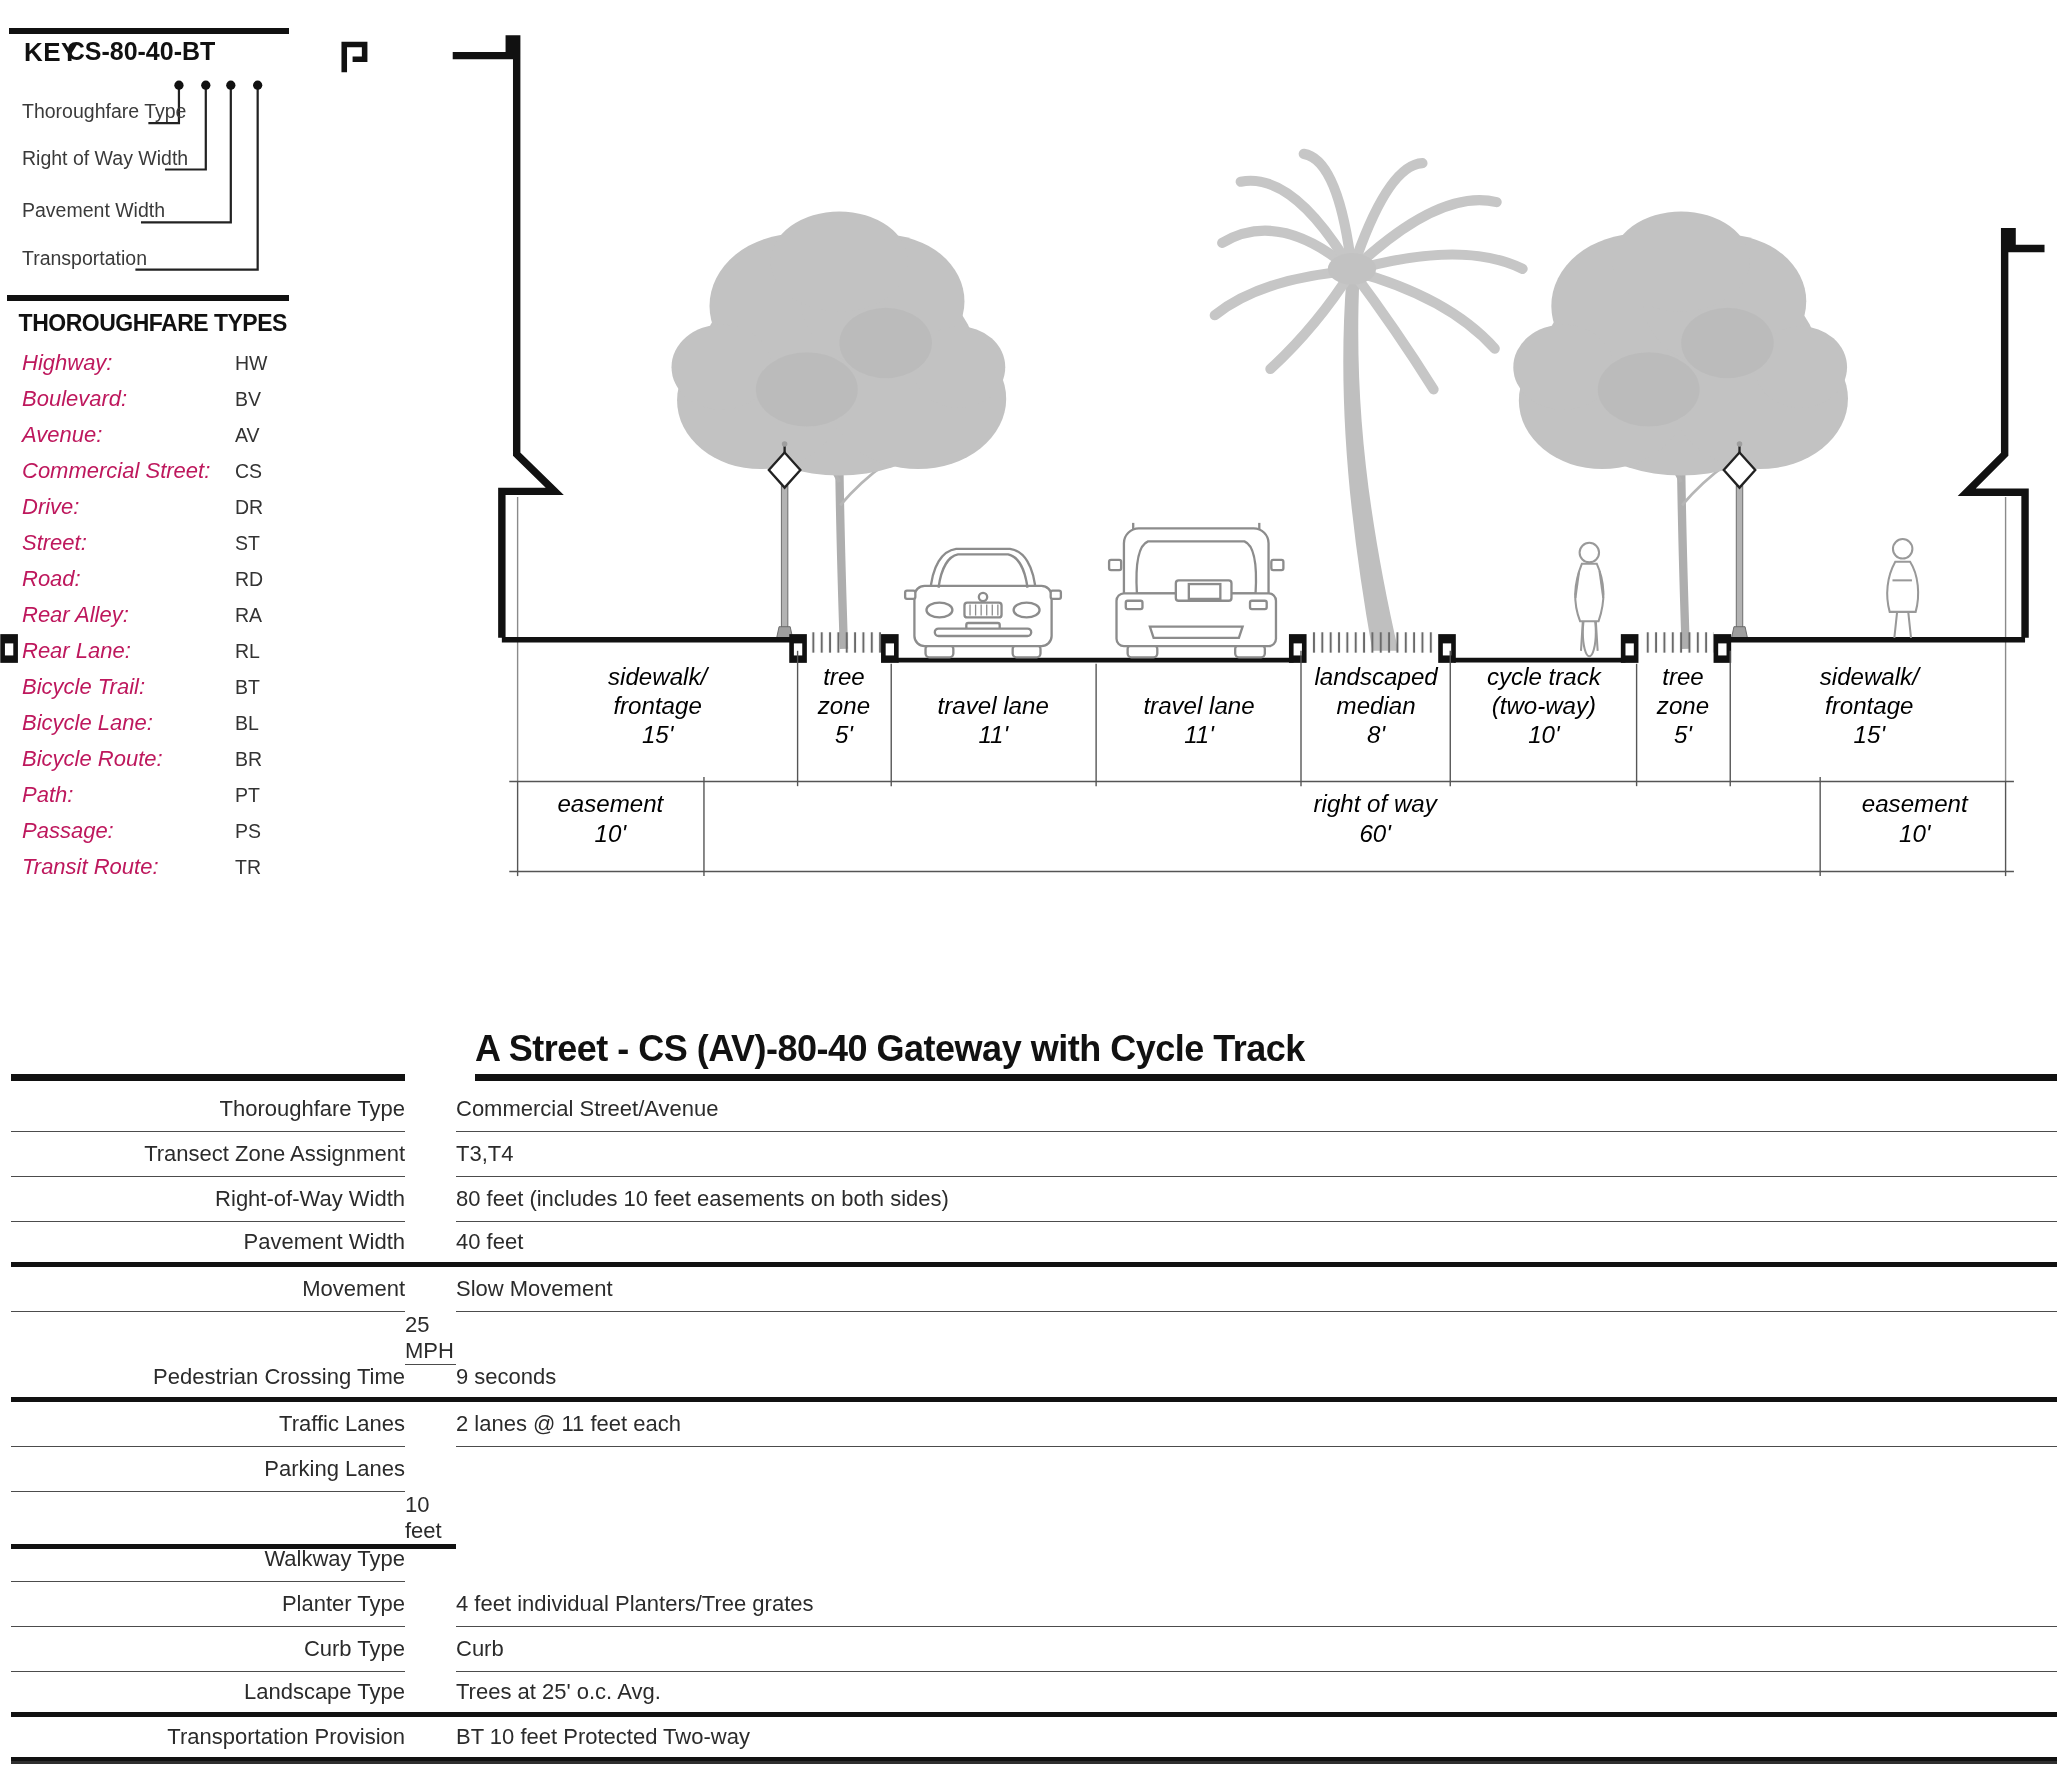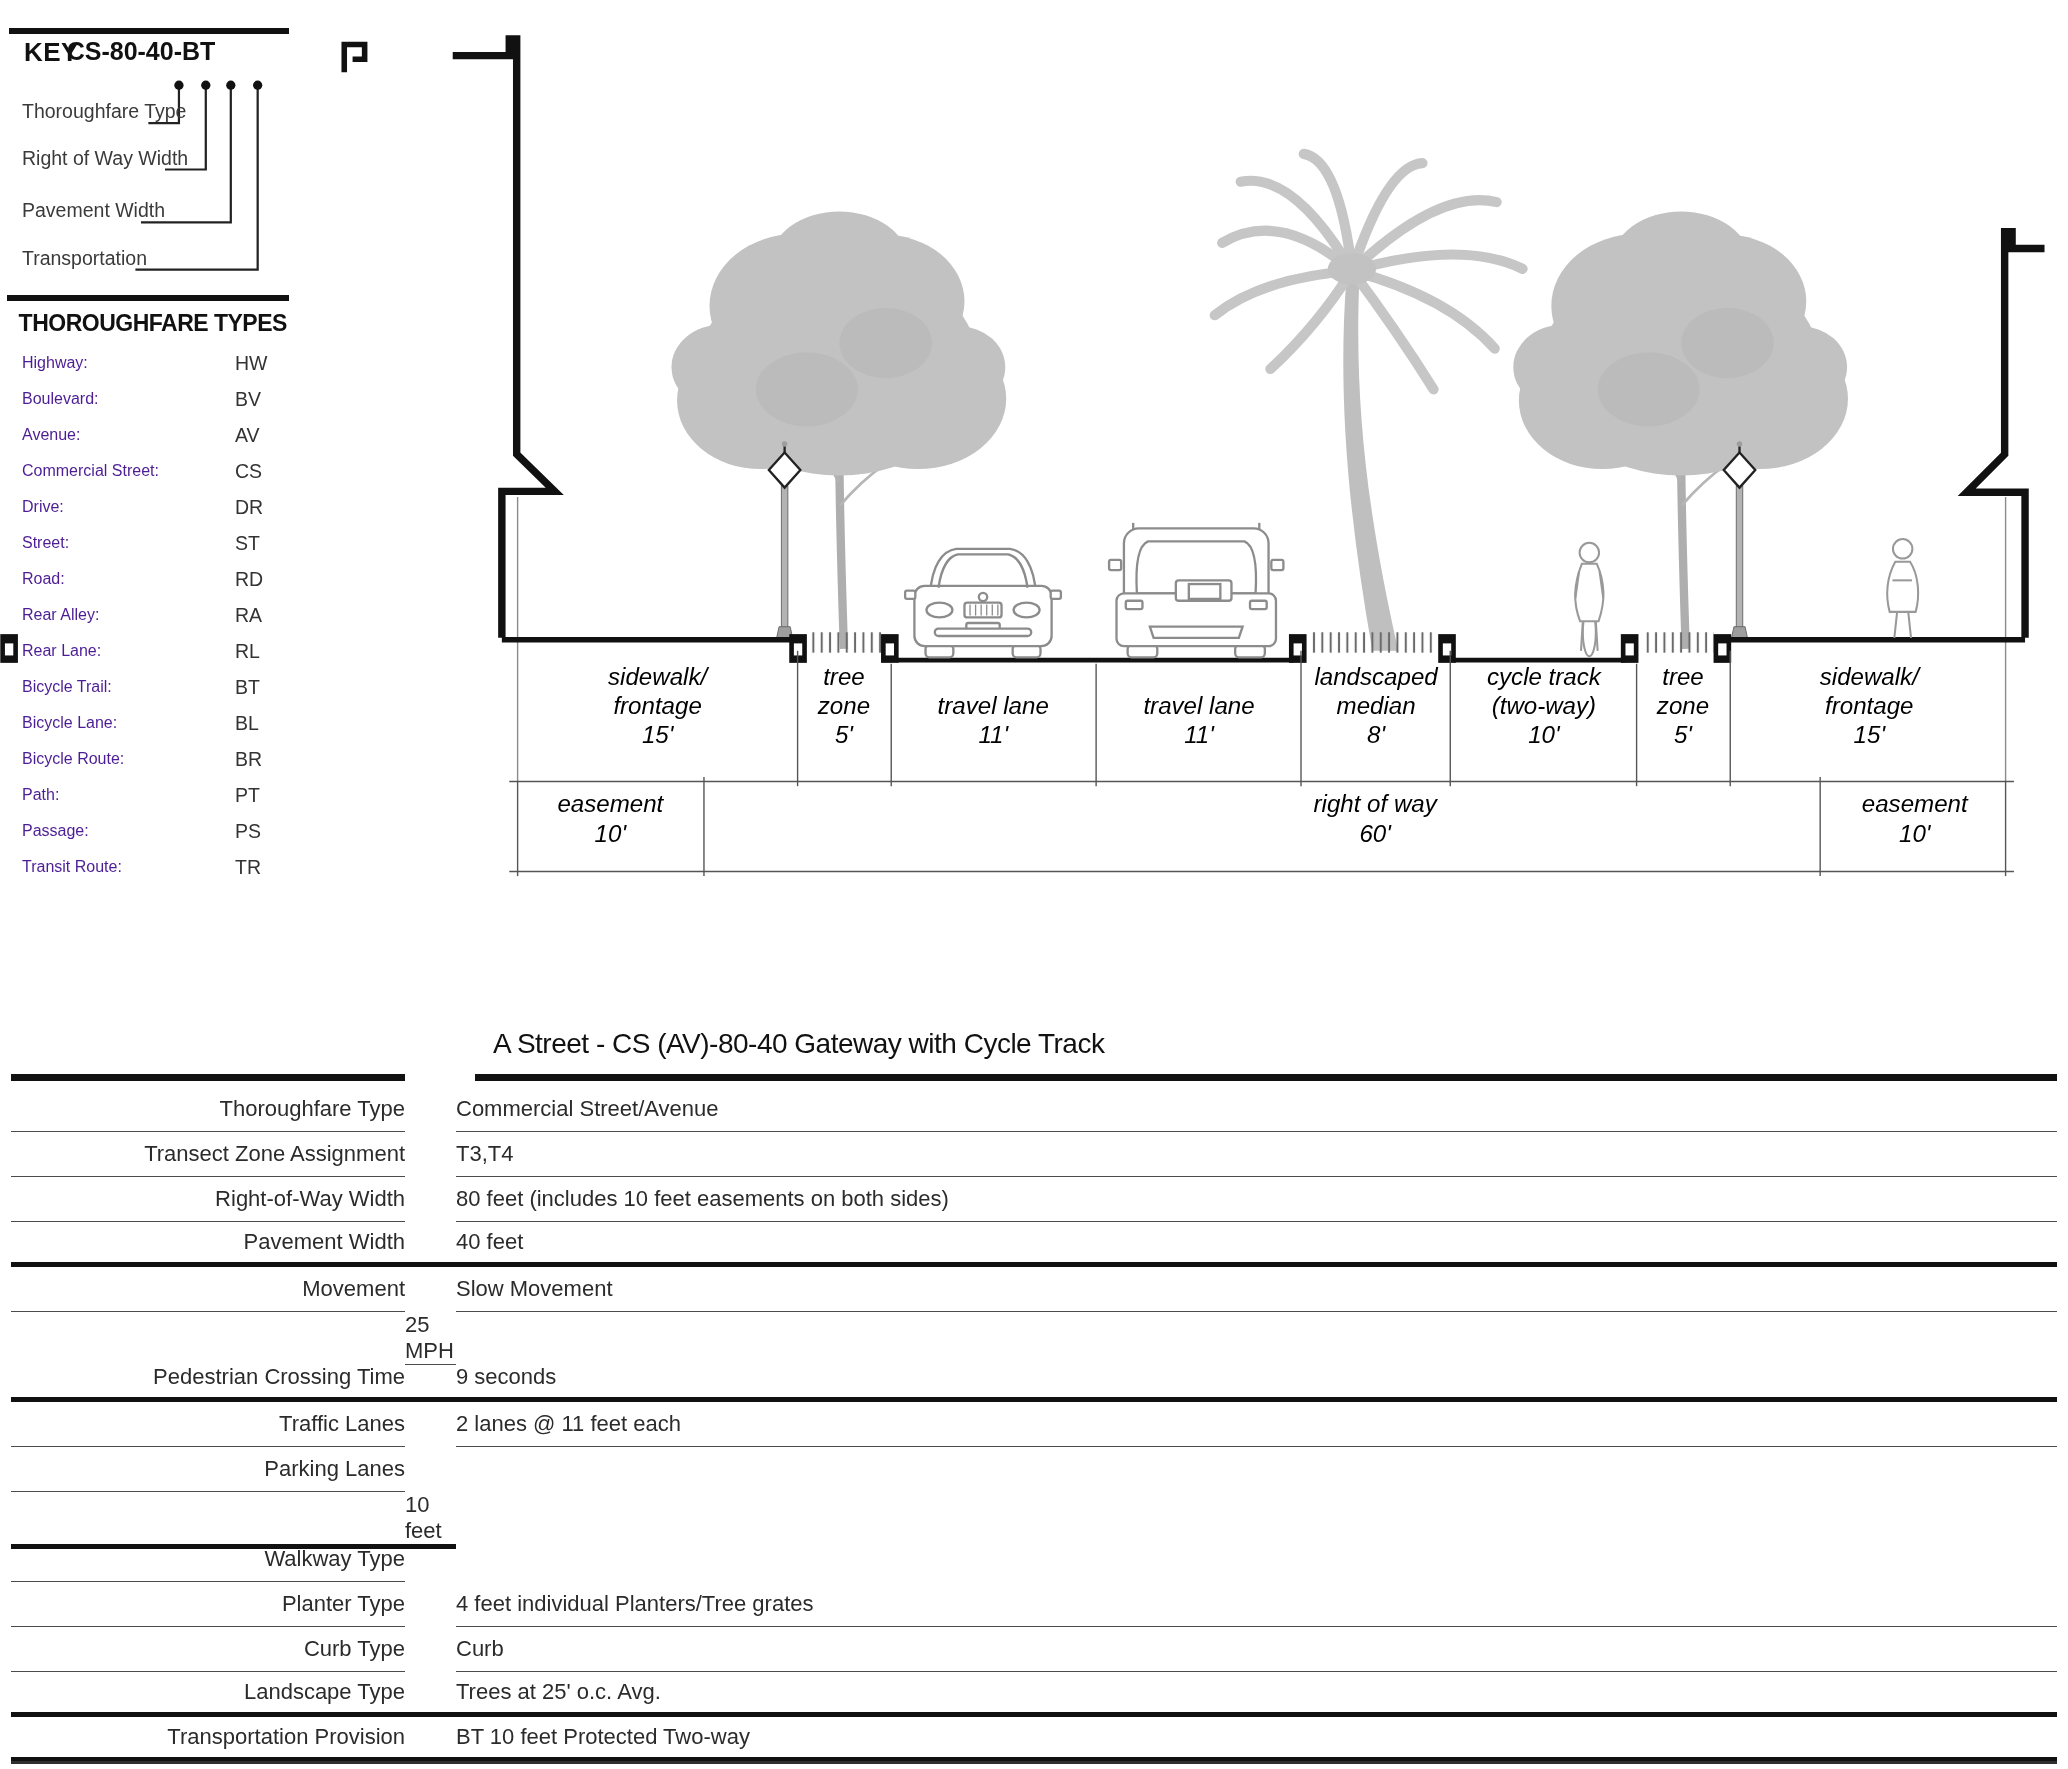--- a/index.html
+++ b/index.html
@@ -11,25 +11,25 @@
   .abs{position:absolute;}
   .rule-thick{background:#111;height:5.6px;}
   #key-title{left:24px;top:37px;font-size:26px;font-weight:bold;letter-spacing:0.5px;color:#111;}
   #key-code{left:0px;top:37px;width:282px;text-align:center;font-size:25px;font-weight:bold;color:#111;letter-spacing:0px;}
   .key-entry{left:22px;font-size:19.5px;color:#3a3a3a;}
 
   
   #types-title{left:18.6px;top:310px;font-size:23px;font-weight:bold;color:#111;letter-spacing:-0.5px;}
   #types-list{left:22px;top:345px;width:269px;}
   .type-row{display:grid;grid-template-columns:213px 1fr;height:36px;align-items:center;}
-  .type-row .lbl{font-size:16px;color:#4c1d95;}
+  .type-row .lbl{font-size:22px;color:#be185d;font-style:italic;}
   .type-row .abbr{font-size:19.5px;color:#333;}
 
   
-  #spec-title{left:475px;top:1028px;font-size:28px;font-weight:normal;color:#111;letter-spacing:-0.5px;margin-left:18px;}
+  #spec-title{left:475px;top:1028px;font-size:36px;font-weight:bold;color:#111;letter-spacing:-0.5px;}
   #rule-label-top{left:11px;top:1074px;width:394px;height:6.5px;background:#111;}
   #rule-value-top{left:475px;top:1074px;width:1582px;height:6.5px;background:#111;}
   #spec-table{left:11px;top:1087px;width:2046px;}
   .spec-row{display:grid;grid-template-columns:394px 51px 1fr;height:45px;}
   .spec-row .cell{display:flex;align-items:center;border-bottom:1.9px solid #4c4c4c;height:100%;box-sizing:border-box;}
   .spec-row.thick .cell{border-bottom:5.6px solid #111;}
   .spec-row .lab{justify-content:flex-end;text-align:right;font-size:22px;color:#2b2b2b;}
   .spec-row .gapcell{border-bottom:none;}
   .spec-row .val{font-size:22px;color:#2b2b2b;}
   #bottom-line{left:11px;top:1761px;width:2046px;height:2.8px;background:#2f2f2f;}

